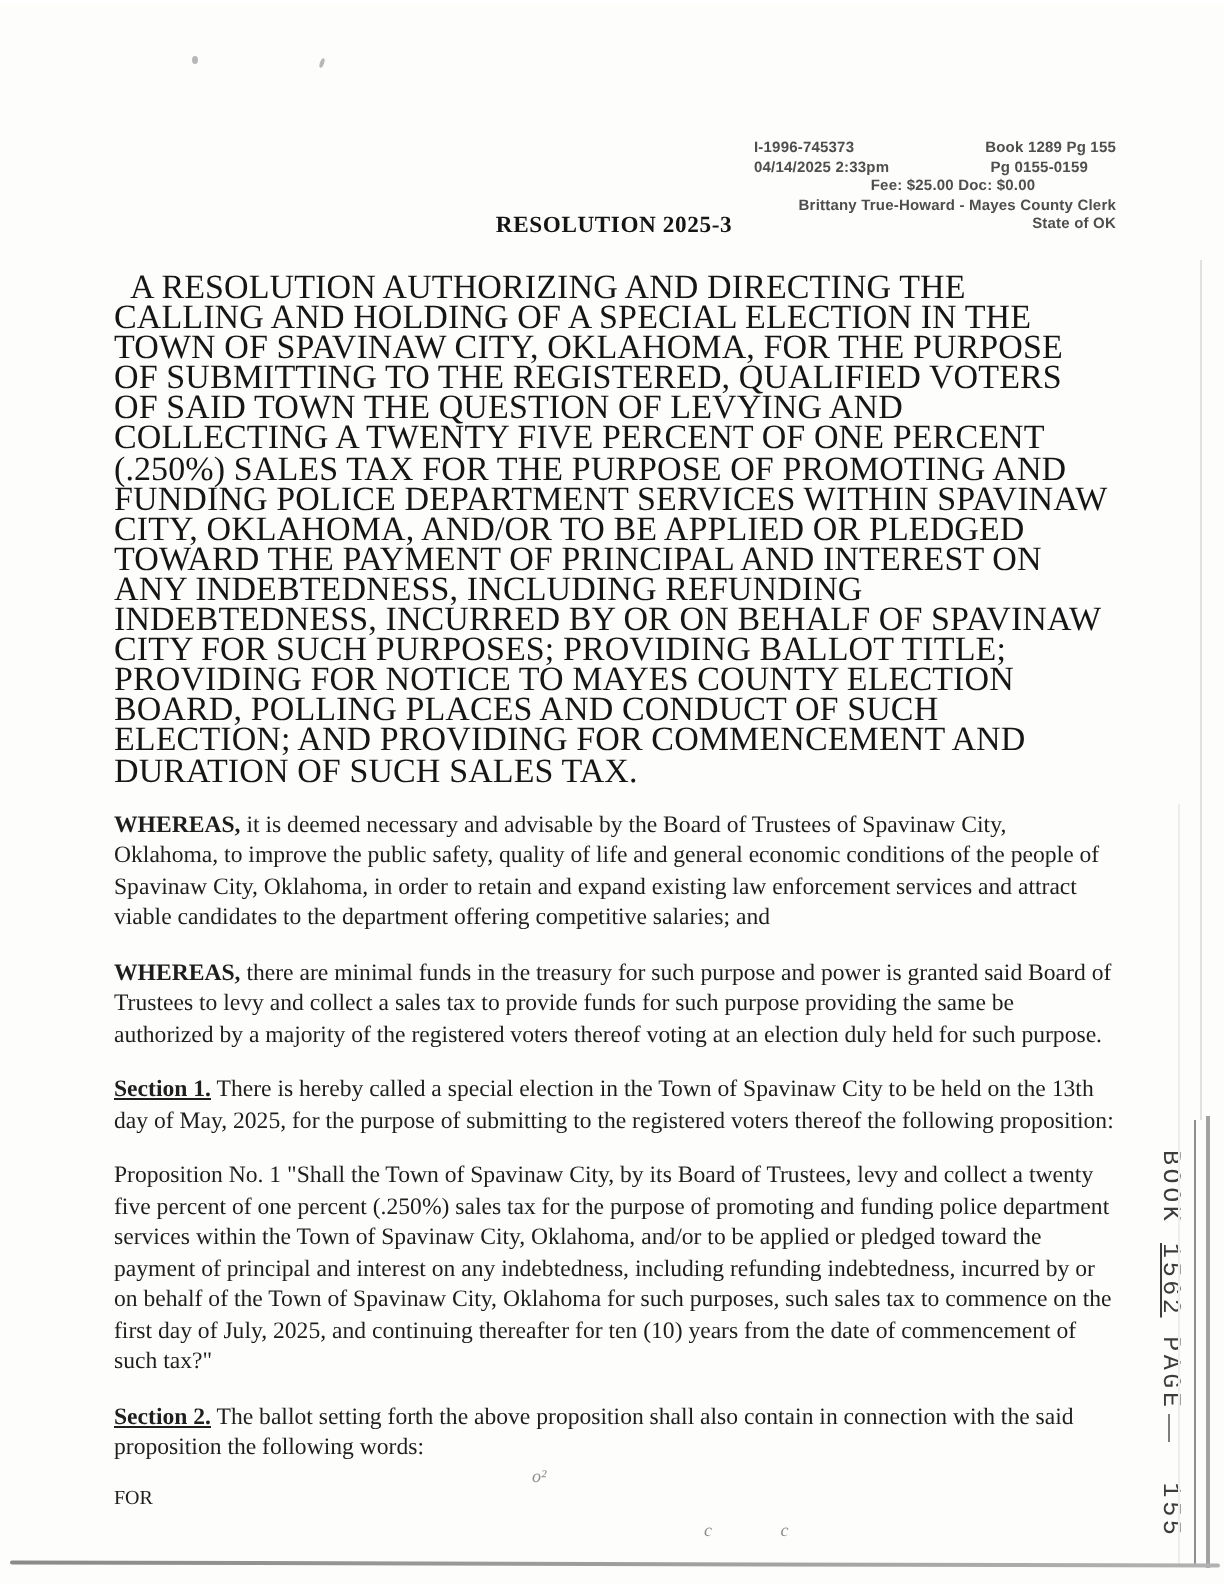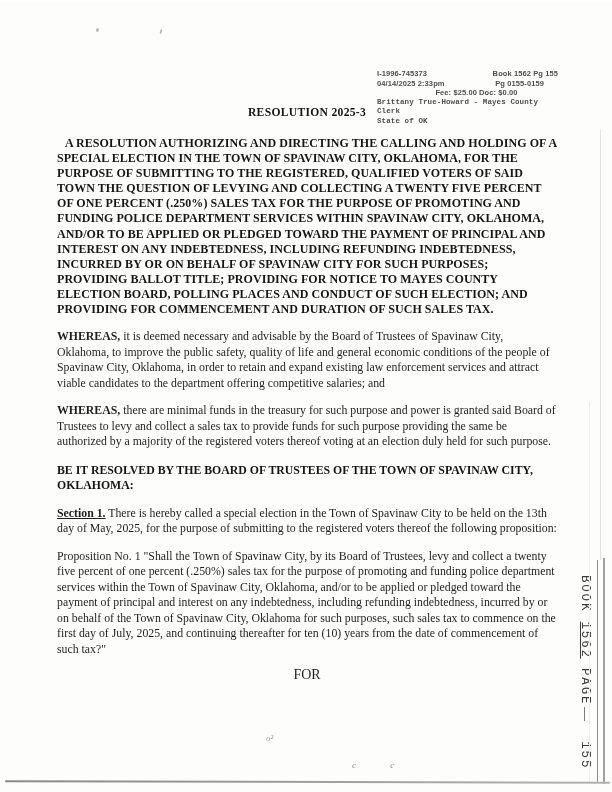--- a/index.html
+++ b/index.html
@@ -26,61 +26,61 @@
     width: 181px;
     font-family: "Liberation Sans", sans-serif;
     font-size: 7.5px;
     font-weight: bold;
     color: #4e4e4e;
     line-height: 9.6px;
     letter-spacing: 0.1px;
   }
   .stamp-row { display: flex; justify-content: space-between; }
   .stamp-row .rt { padding-right: 14px; text-align: center; }
-  .stamp-center { text-align: left; font-family: Liberation Mono, monospace; }
+  .stamp-center { text-align: right; }
   .stamp-fee { text-align: center; padding-left: 18px; }
   
   .content {
     position: absolute;
     left: 57px;
     top: 0;
     width: 500px;
   }
   .title {
     margin: 104px 0 0 0;
     text-align: center;
     font-weight: bold;
     font-size: 11.6px;
     letter-spacing: 0.3px;
     color: #151515;
   }
   .preamble {
     margin: 17px 0 0 0;
-    font-weight: bold;
-    font-size: 12px;
+    font-weight: normal;
+    font-size: 17px;
     line-height: 15.1px;
     text-indent: 8px;
     letter-spacing: 0.05px;
     color: #161616;
   }
   .para {
     margin: 12px 0 0 0;
     font-size: 11.8px;
     line-height: 15.5px;
   }
   .resolved {
     margin: 13px 0 0 0;
     font-weight: bold;
     font-size: 11.8px;
     line-height: 15.5px;
     color: #151515;
   }
   .b  { font-weight: bold; }
   .bu { font-weight: bold; text-decoration: underline; }
-  .ballot { margin: 10px 0 0 0; font-size: 14px; line-height: 15.5px; text-align: center; }
+  .ballot { margin: 10px 0 0 0; font-size: 10px; line-height: 15.5px; }
   
   .side-text {
     position: absolute;
     left: 592px;
     top: 573px;
     transform: rotate(90deg);
     transform-origin: 0 0;
     white-space: nowrap;
     font-family: "Liberation Mono", monospace;
     font-size: 12.5px;
@@ -125,46 +125,46 @@
   .bottom-mark-2 { left: 352px; top: 758px; letter-spacing: 16px; }
 </style>
 </head>
 <body>
 
 <div class="page">
 
   <div class="stamp">
     <div class="stamp-row">
       <span>I-1996-745373</span>
-      <span>Book 1562 Pg 155</span>
+      <span>Book 1289 Pg 155</span>
     </div>
     <div class="stamp-row">
       <span>04/14/2025 2:33pm</span>
       <span class="rt">Pg 0155-0159</span>
     </div>
     <div class="stamp-fee">Fee: $25.00  Doc: $0.00</div>
     <div class="stamp-center">Brittany True-Howard - Mayes County Clerk</div>
     <div class="stamp-center">State of OK</div>
   </div>
 
   <div class="content">
     <div class="title">RESOLUTION 2025-3</div>
 
     <p class="preamble">A RESOLUTION AUTHORIZING AND DIRECTING THE CALLING AND HOLDING OF A SPECIAL ELECTION IN THE TOWN OF SPAVINAW CITY, OKLAHOMA, FOR THE PURPOSE OF SUBMITTING TO THE REGISTERED, QUALIFIED VOTERS OF SAID TOWN THE QUESTION OF LEVYING AND COLLECTING A TWENTY FIVE PERCENT OF ONE PERCENT (.250%) SALES TAX FOR THE PURPOSE OF PROMOTING AND FUNDING POLICE DEPARTMENT SERVICES WITHIN SPAVINAW CITY, OKLAHOMA, AND/OR TO BE APPLIED OR PLEDGED TOWARD THE PAYMENT OF PRINCIPAL AND INTEREST ON ANY INDEBTEDNESS, INCLUDING REFUNDING INDEBTEDNESS, INCURRED BY OR ON BEHALF OF SPAVINAW CITY FOR SUCH PURPOSES; PROVIDING BALLOT TITLE; PROVIDING FOR NOTICE TO MAYES COUNTY ELECTION BOARD, POLLING PLACES AND CONDUCT OF SUCH ELECTION; AND PROVIDING FOR COMMENCEMENT AND DURATION OF SUCH SALES TAX.</p>
 
     <p class="para"><span class="b">WHEREAS,</span> <span>it is deemed necessary and advisable by the Board of Trustees of Spavinaw City, Oklahoma, to improve the public safety, quality of life and general economic conditions of the people of Spavinaw City, Oklahoma, in order to retain and expand existing law enforcement services and attract viable candidates to the department offering competitive salaries; and</span></p>
 
     <p class="para"><span class="b">WHEREAS,</span> <span>there are minimal funds in the treasury for such purpose and power is granted said Board of Trustees to levy and collect a sales tax to provide funds for such purpose providing the same be authorized by a majority of the registered voters thereof voting at an election duly held for such purpose.</span></p>
 
-    <p class="resolved">BE IT RESOLVED BY THE BOARD OF TRUSTEES OF THE TOWN OF SPAVINAW CITY, OKLAHOMA:</p>
 
     <p class="para"><span class="bu">Section 1.</span> <span>There is hereby called a special election in the Town of Spavinaw City to be held on the 13th day of May, 2025, for the purpose of submitting to the registered voters thereof the following proposition:</span></p>
 
     <p class="para">Proposition No. 1 "Shall the Town of Spavinaw City, by its Board of Trustees, levy and collect a twenty five percent of one percent (.250%) sales tax for the purpose of promoting and funding police department services within the Town of Spavinaw City, Oklahoma, and/or to be applied or pledged toward the payment of principal and interest on any indebtedness, including refunding indebtedness, incurred by or on behalf of the Town of Spavinaw City, Oklahoma for such purposes, such sales tax to commence on the first day of July, 2025, and continuing thereafter for ten (10) years from the date of commencement of such tax?"</p>
 
+    <p class="para"><span class="bu">Section 2.</span> <span>The ballot setting forth the above proposition shall also contain in connection with the said proposition the following words:</span></p>
 
     <div class="ballot">
       <div>FOR</div>
     </div>
   </div>
 
   <div class="side-text"><span>BOOK</span>&nbsp;<span class="u">1562</span>&nbsp;<span>PAGE</span><span class="side-gap"></span><span class="side-gap2"></span><span>155</span></div>
 
   <div class="edge-line-c"></div>
   <div class="edge-line-d"></div>

